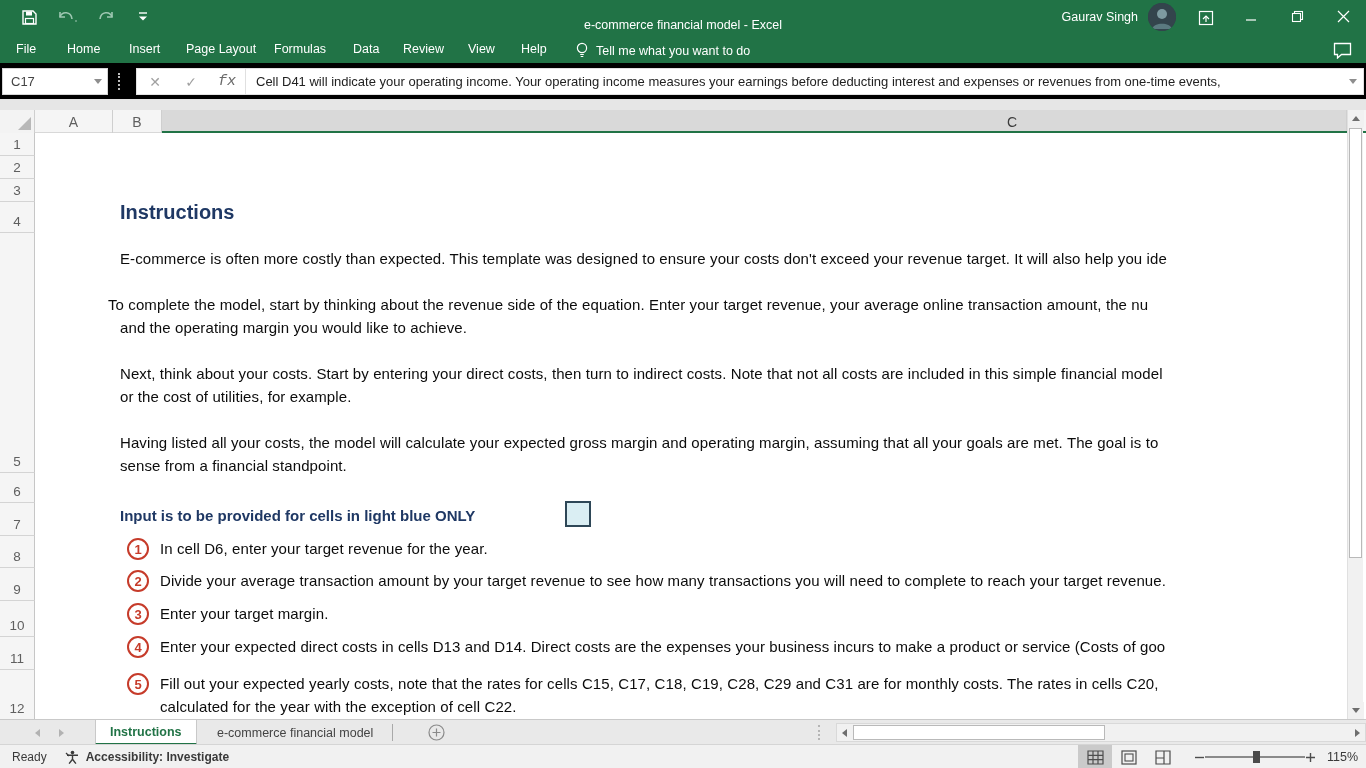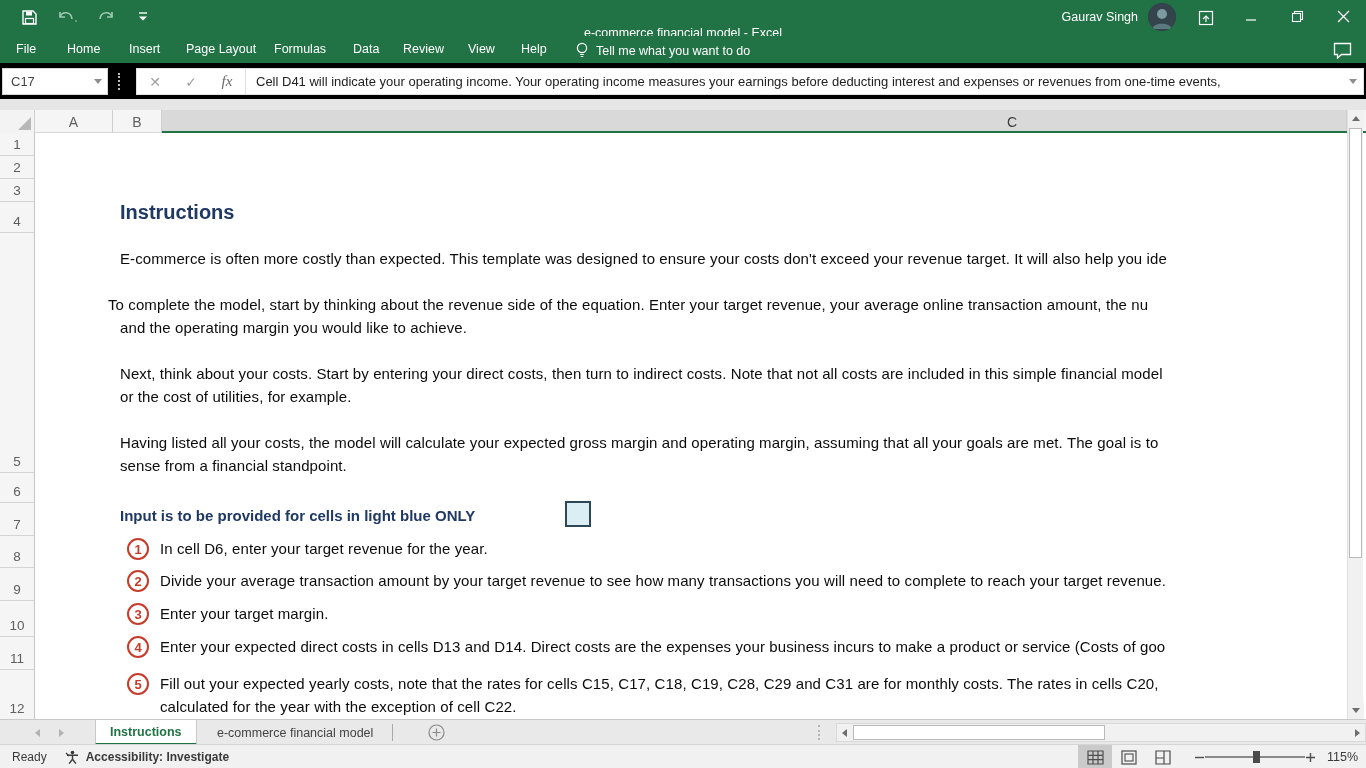--- a/index.html
+++ b/index.html
@@ -13,41 +13,41 @@
   .abs { position:absolute; }
   .nowrap { white-space:nowrap; }
 
   
   .titlebar { position:absolute; left:0; top:0; width:1366px; height:36px; background:#217346; color:#fff; z-index:5; }
   .menubar  { position:absolute; left:0; top:36px; width:1366px; height:27px; background:#217346; color:#fff; z-index:5; }
   .circuit  { position:absolute; left:0; top:0; width:1366px; height:63px; z-index:1; pointer-events:none; }
   .titlebar > *, .menubar > * { z-index:6; }
   .qat { position:absolute; left:18px; top:6px; display:flex; align-items:center; gap:16px; }
   .qat .btn { display:flex; align-items:center; justify-content:center; width:22px; height:22px; }
-  .win-title { position:absolute; top:26px; left:0; width:100%; text-align:center; font-size:12.5px; color:#fff; }
+  .win-title { position:absolute; top:18px; left:0; width:100%; text-align:center; font-size:12.5px; color:#fff; }
   .account { position:absolute; right:190px; top:3px; display:flex; align-items:center; gap:10px; cursor:default; }
   .account .uname { font-size:12.5px; color:#ffffff; }
   .avatar { width:28px; height:28px; border-radius:50%; overflow:hidden; background:#30424a; }
   .winctl { position:absolute; right:0; top:0; display:flex; }
   .winctl .wbtn { width:46px; height:33px; display:flex; align-items:center; justify-content:center; }
   .ribbonopt { position:absolute; right:148px; top:6px; width:24px; height:24px; display:flex; align-items:center; justify-content:center; }
   .mtab { font-size:12.5px; color:#fff; padding:6px 0 8px 0; cursor:default; }
   .tellme { display:flex; align-items:center; gap:8px; }
   .comment-btn { position:absolute; right:12px; top:3px; width:24px; height:22px; display:flex; align-items:center; justify-content:center; }
 
   
   .fbar { position:absolute; left:0; top:63px; width:1366px; height:37px; background:#000000; border-bottom:1px solid #e1e1e1; }
   .namebox { position:absolute; left:2px; top:5px; width:106px; height:27px; background:#fff; border:1px solid #d6d6d6; display:flex; align-items:center; }
   .namebox .nbtext { font-size:13px; color:#444; padding-left:8px; flex:1; }
   .namebox .nbdrop { width:18px; height:100%; display:flex; align-items:center; justify-content:center; }
   .caret-down { width:0; height:0; border-left:4px solid transparent; border-right:4px solid transparent; border-top:5px solid #8e8e8e; }
   .fdots { position:absolute; left:118px; top:10px; height:17px; border-left:2px dotted #bdbdbd; }
   .fbtns { position:absolute; left:136px; top:5px; height:27px; display:flex; align-items:center; background:#fff; border:1px solid #e3e3e3; }
   .fbtn { width:36px; height:25px; display:flex; align-items:center; justify-content:center; font-size:14px; color:#a0a0a0; }
-  .fbtn.fx { font-family:Liberation Serif, serif; font-style:italic; font-size:15px; color:#6a6a6a; }
+  .fbtn.fx { font-family:Liberation Mono, monospace; font-style:italic; font-size:15px; color:#6a6a6a; }
   .finput { position:absolute; left:245px; top:5px; right:2px; height:27px; background:#fff; border:1px solid #e0e0e0; display:flex; align-items:center; overflow:hidden; }
   .finput .ftext { font-size:13px; color:#222; padding-left:10px; flex:1; white-space:nowrap; overflow:hidden; }
   .finput .fdrop { width:20px; display:flex; align-items:center; justify-content:center; }
 
   
   .gapband { position:absolute; left:0; top:100px; width:1366px; height:10px; background:#e6e6e6; }
   .colhead { position:absolute; left:0; top:110px; width:1366px; height:23px; background:#f5f5f5; border-bottom:1px solid #d8d8d8; }
   .corner { position:absolute; left:0; top:0; width:35px; height:23px; background:#f3f3f3; border-right:1px solid #cfcfcf; }
   .corner .tri { position:absolute; right:3px; bottom:3px; width:0; height:0; border-left:13px solid transparent; border-bottom:13px solid #b8b8b8; }
   .chcell { position:absolute; top:0; height:23px; display:flex; align-items:center; justify-content:center; font-size:14px; color:#5f5f5f; border-right:1px solid #cfcfcf; }

